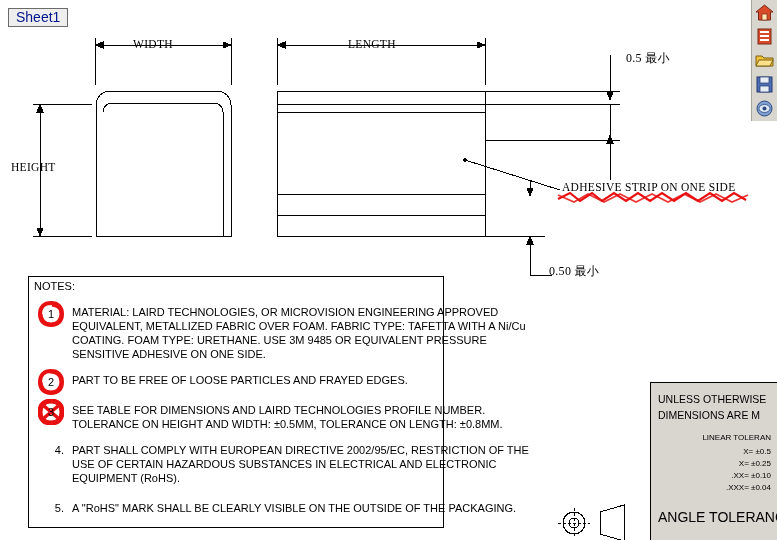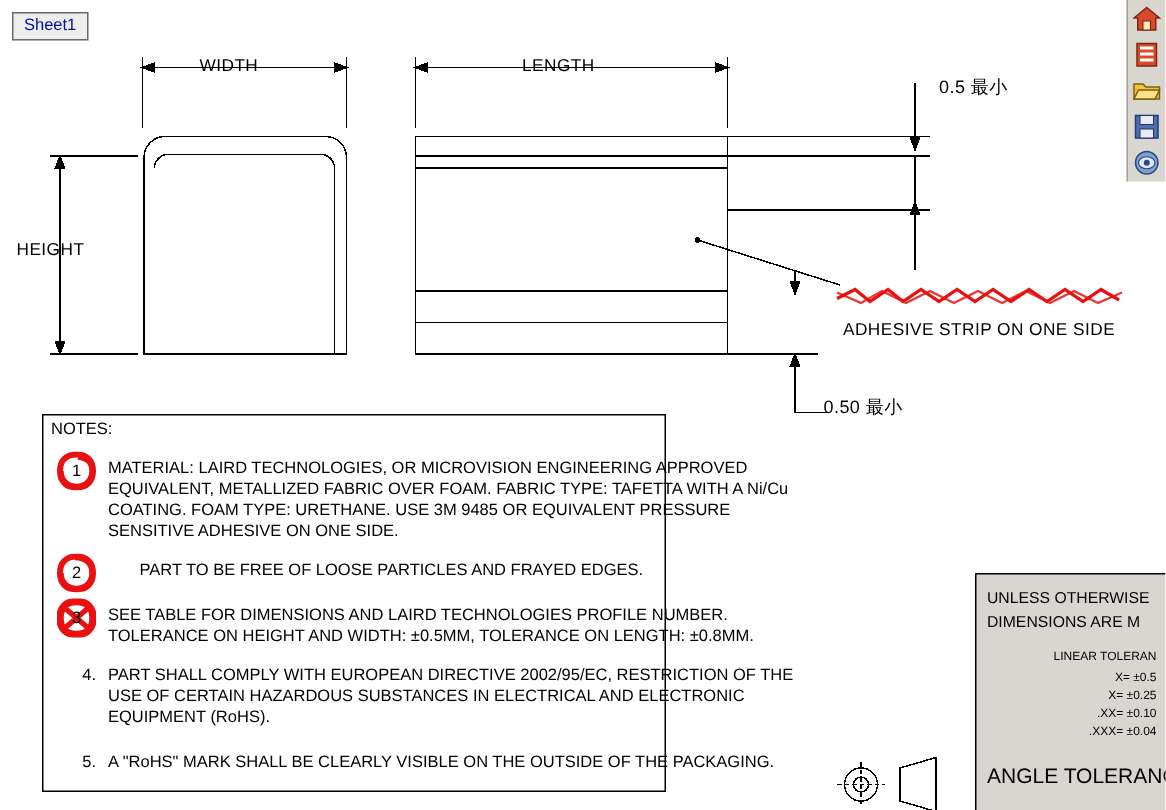--- a/index.html
+++ b/index.html
@@ -22,21 +22,21 @@
     left: 0; top: 0;
     width: 777px; height: 540px;
     background: #ffffff;
   }
 
   
   .sheet-tab {
     position: absolute;
     left: 8px; top: 8px;
     padding: 2px 7px 3px 7px;
-    font-size: 11px;
+    font-size: 14px;
     border: 1px solid #6a6a6a;
     background: #eeeeee;
     color: #00148c;
     line-height: 12px;
   }
 
   
   .toolbar {
     position: absolute;
     right: 0; top: 0;
@@ -62,21 +62,21 @@
   svg.overlay {
     position: absolute;
     left: 0; top: 0;
     width: 777px; height: 540px;
     pointer-events: none;
   }
 
   
   .lbl {
     position: absolute;
-    font-family: Liberation Sans, sans-serif;
+    font-family: Liberation Serif, serif;
     font-size: 11px;
     white-space: nowrap;
     letter-spacing: .3px;
   }
   .lbl-dim { font-size: 11.5px; }
   .lbl-cjk { font-size: 12px; }
 
   
   .notes-box {
     position: absolute;
@@ -223,33 +223,33 @@
   <div class="lbl lbl-dim" style="left:133px; top:38px;">WIDTH</div>
 
   <div class="lbl lbl-dim" style="left:348px; top:38px;">LENGTH</div>
 
   <div class="lbl lbl-dim" style="left:11px; top:161px;">HEIGHT</div>
 
   <div class="lbl lbl-cjk" style="left:626px; top:50px;">0.5 最小</div>
 
   <div class="lbl lbl-cjk" style="left:549px; top:263px;">0.50 最小</div>
 
-  <div class="lbl lbl-dim" style="left:562px; top:181px;margin-top:33px;">ADHESIVE STRIP ON ONE SIDE</div>
+  <div class="lbl lbl-dim" style="left:562px; top:181px;">ADHESIVE STRIP ON ONE SIDE</div>
 
   <div class="sheet-tab">Sheet1</div>
 
   <div class="notes-box">
     <div class="notes-title">NOTES:</div>
 
     <div class="note" style="left:5px; top:28px;">
       <div class="num"></div>
       <div class="body">MATERIAL: LAIRD TECHNOLOGIES, OR MICROVISION ENGINEERING APPROVED EQUIVALENT, METALLIZED FABRIC OVER FOAM. FABRIC TYPE: TAFETTA WITH A Ni/Cu COATING. FOAM TYPE: URETHANE. USE 3M 9485 OR EQUIVALENT PRESSURE SENSITIVE ADHESIVE ON ONE SIDE.</div>
     </div>
 
-    <div class="note" style="left:5px; top:96px;gap:21px;">
+    <div class="note" style="left:5px; top:96px;">
       <div class="num"></div>
       <div class="body">PART TO BE FREE OF LOOSE PARTICLES AND FRAYED EDGES.</div>
     </div>
 
     <div class="note" style="left:5px; top:126px;justify-content:flex-end;">
       <div class="num"></div>
       <div class="body">SEE TABLE FOR DIMENSIONS AND LAIRD TECHNOLOGIES PROFILE NUMBER. TOLERANCE ON HEIGHT AND WIDTH: ±0.5MM, TOLERANCE ON LENGTH: ±0.8MM.</div>
     </div>
 
     <div class="note" style="left:5px; top:166px;">

